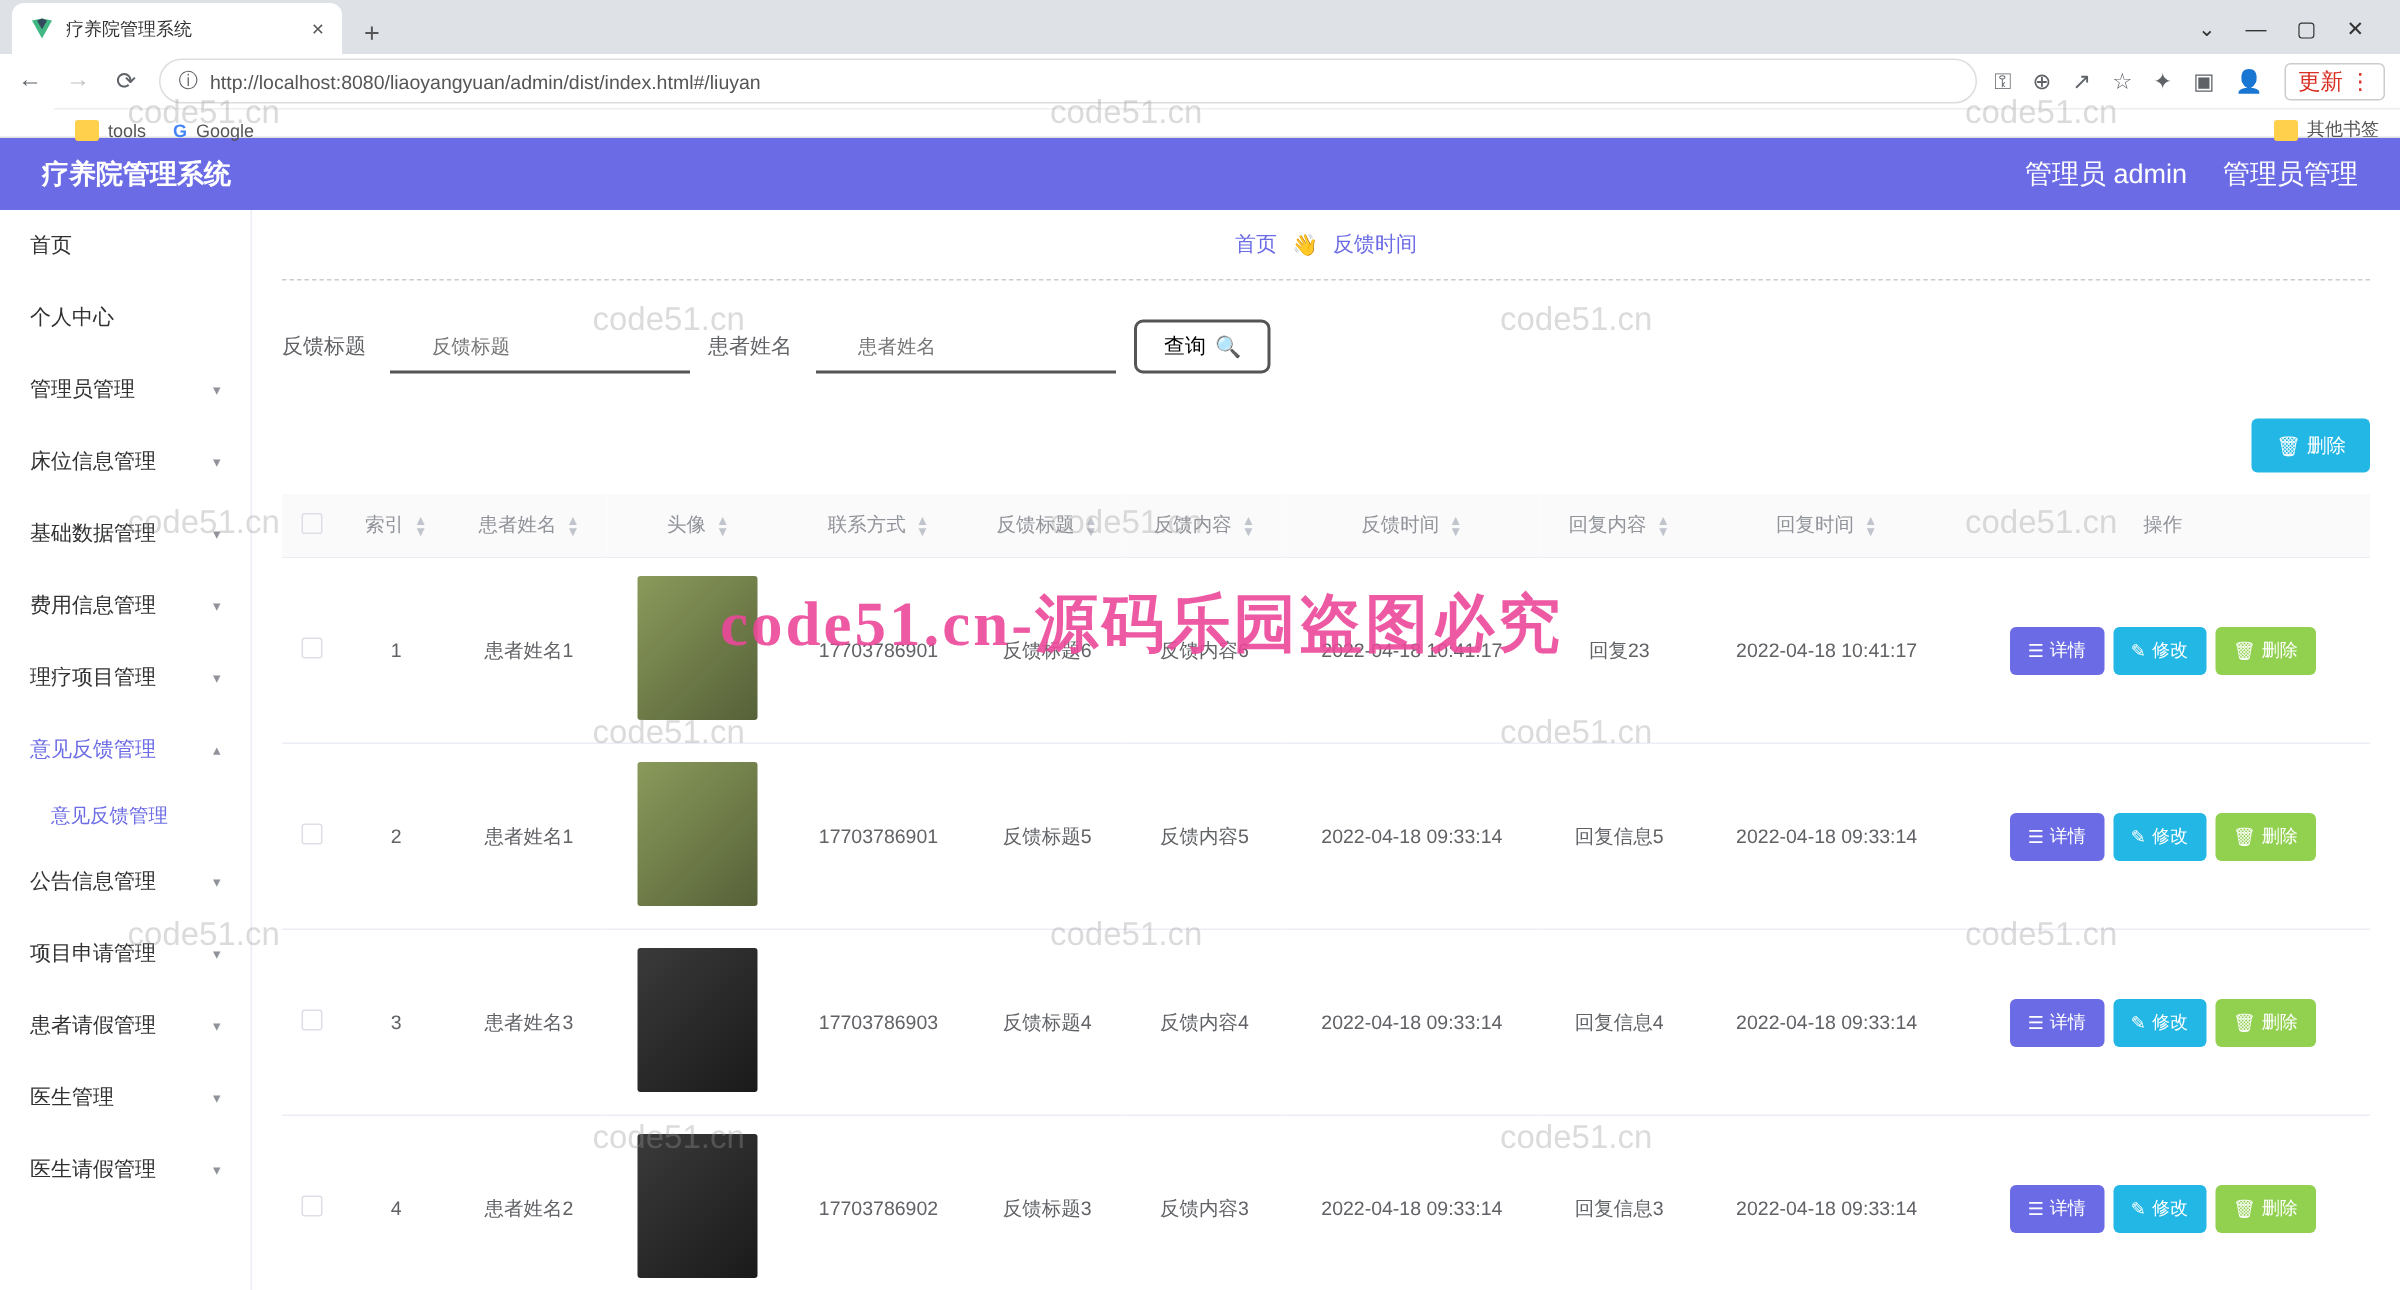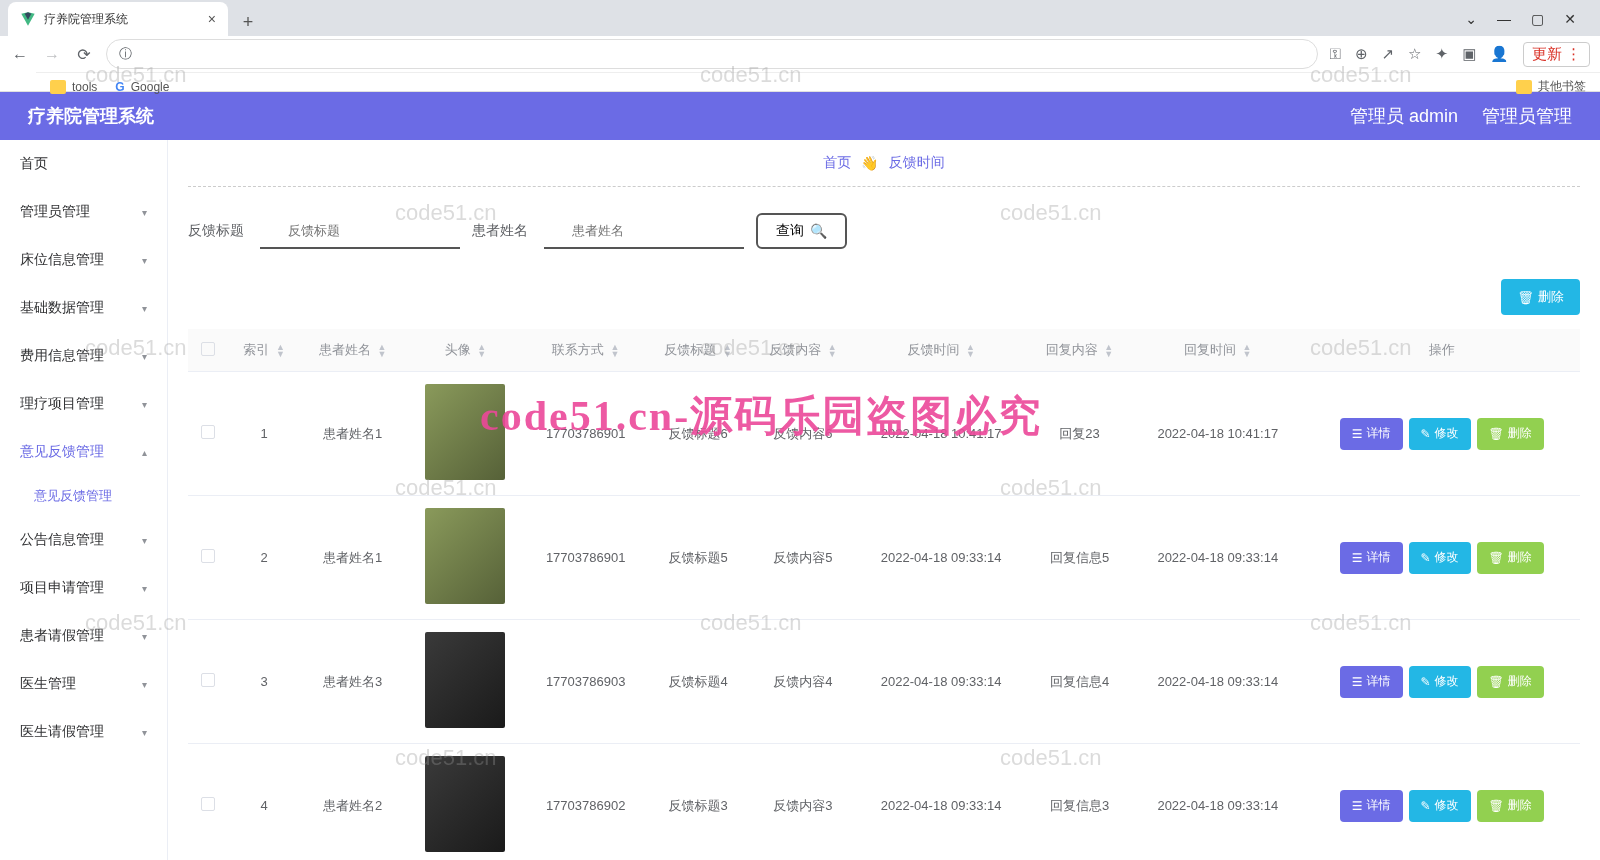--- a/index.html
+++ b/index.html
@@ -97,20 +97,21 @@
       <span>▢</span>
       <span>✕</span>
     </div>
   </div>
   <div class="addr-bar">
     <span class="nav-btn">←</span>
     <span class="nav-btn" style="opacity:.4">→</span>
     <span class="nav-btn">⟳</span>
     <div class="addr-url">
       <span class="info">ⓘ</span>
+      <span>http://localhost:8080/liaoyangyuan/admin/dist/index.html#/liuyan</span>
     </div>
     <div class="addr-right">
       <span>⚿</span>
       <span>⊕</span>
       <span>↗</span>
       <span>☆</span>
       <span>✦</span>
       <span>▣</span>
       <span>👤</span>
       <span class="update-btn"><span>更新</span> ⋮</span>
@@ -138,20 +139,23 @@
     <span>管理员 admin</span>
     <span>管理员管理</span>
   </div>
 </div>
 
 <div class="app-body">
 
   <div class="sidebar" id="sidebar">
       <div class="menu-item">
         <span>首页</span>
+      </div>
+      <div class="menu-item">
+        <span>个人中心</span>
       </div>
       <div class="menu-item">
         <span>管理员管理</span>
         <span class="arrow">▾</span>
       </div>
       <div class="menu-item">
         <span>床位信息管理</span>
         <span class="arrow">▾</span>
       </div>
       <div class="menu-item">

